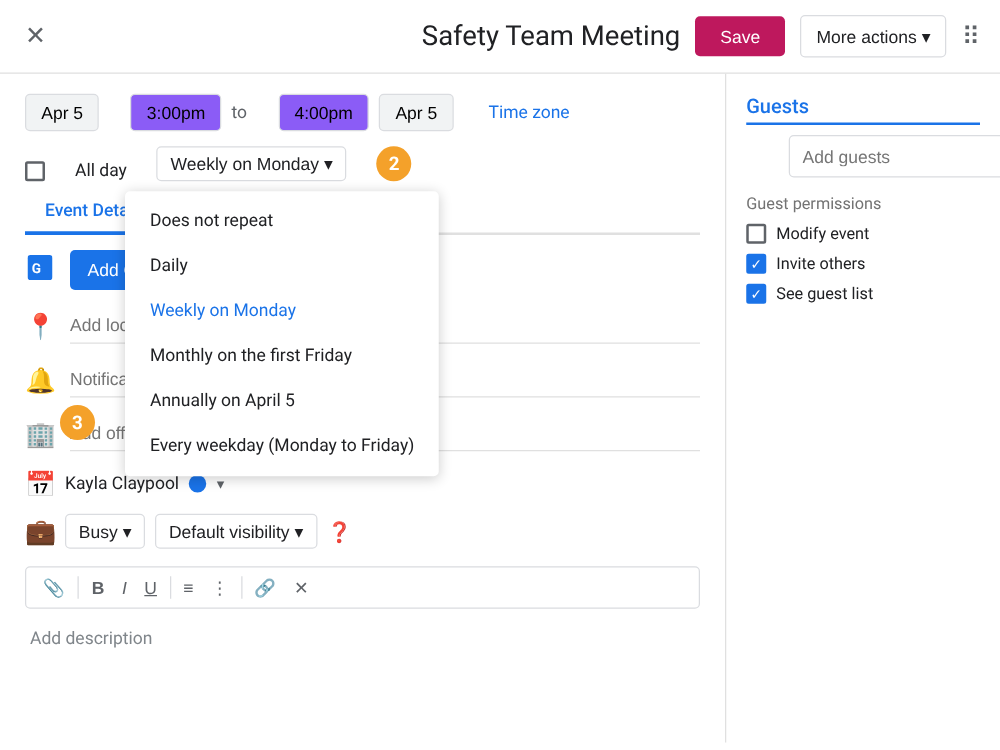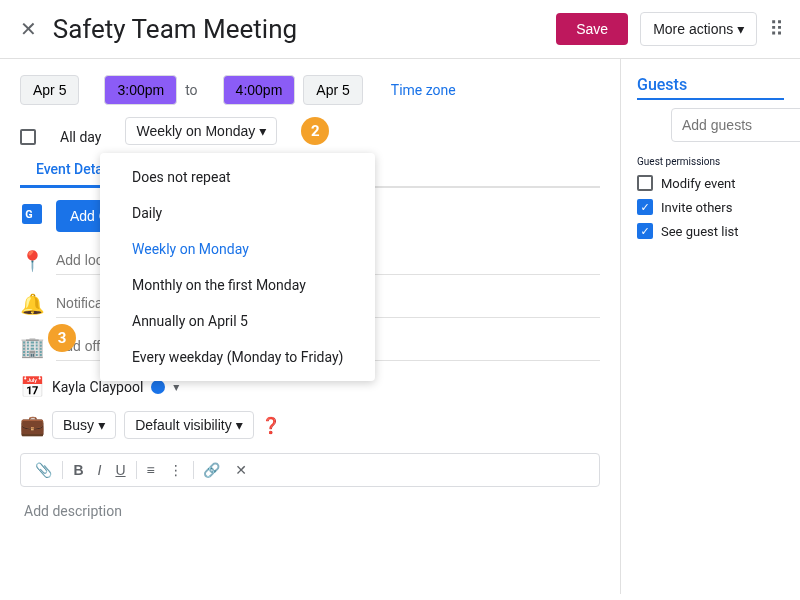--- a/index.html
+++ b/index.html
@@ -7,36 +7,36 @@
 
     .top-bar {
       display: flex; align-items: center; padding: 12px 16px;
       border-bottom: 1px solid #e0e0e0; gap: 12px;
     }
     .close-btn {
       cursor: pointer; color: #5f6368; font-size: 20px; line-height: 1;
       border: none; background: none; padding: 4px;
     }
     .event-title {
-      font-size: 26px; font-weight: 400; color: #202124; flex: 1;
+      font-size: 22px; font-weight: 400; color: #202124; flex: 1; text-align: right;
     }
     .save-btn {
       background: #be185d; color: #fff; border: none; border-radius: 4px;
       padding: 8px 20px; font-size: 14px; font-weight: 500; cursor: pointer;
     }
     .more-actions-btn {
       display: flex; align-items: center; gap: 4px;
       border: 1px solid #dadce0; border-radius: 4px; padding: 8px 12px;
       background: #fff; cursor: pointer; font-size: 14px; color: #202124;
     }
     .grid-icon { color: #5f6368; font-size: 20px; }
 
     .main-content { display: flex; height: calc(600px - 65px); }
     .left-panel { flex: 1; padding: 16px 20px; overflow-y: auto; }
-    .right-panel { width: 180px; padding: 16px; border-left: 1px solid #e0e0e0; }
+    .right-panel { width: 220px; padding: 16px; border-left: 1px solid #e0e0e0; }
 
     .date-row {
       display: flex; align-items: center; gap: 8px; margin-bottom: 12px;
     }
     .date-chip {
       border: 1px solid #dadce0; border-radius: 4px; padding: 6px 12px;
       font-size: 14px; cursor: pointer; background: #f1f3f4;
     }
     .time-chip {
       border: 1px solid #dadce0; border-radius: 4px; padding: 6px 12px;
@@ -62,21 +62,21 @@
       width: 28px; height: 28px; border-radius: 50%; background: #f4a12a;
       color: #fff; font-weight: 700; font-size: 15px;
       display: flex; align-items: center; justify-content: center;
     }
 
     
     .dropdown-menu {
       position: absolute; top: 36px; left: 80px; z-index: 100;
       background: #fff; border-radius: 4px;
       box-shadow: 0 2px 10px rgba(0,0,0,0.2);
-      min-width: 220px; padding: 6px 12px;
+      min-width: 220px; padding: 6px 0;
     }
     .dropdown-item {
       padding: 10px 20px; cursor: pointer; font-size: 14px; color: #202124;
     }
     .dropdown-item.selected { color: #1a73e8; }
 
     .tabs-row {
       display: flex; border-bottom: 2px solid #e0e0e0; margin-bottom: 12px; margin-top: 8px;
     }
     .tab {
@@ -134,21 +134,21 @@
 
     
     .guests-title {
       font-size: 16px; color: #1a73e8; font-weight: 500; margin-bottom: 8px;
       border-bottom: 2px solid #1a73e8; padding-bottom: 4px;
     }
     .add-guests-field {
       width: 100%; border: 1px solid #dadce0; border-radius: 4px; padding: 8px 10px;
       font-size: 14px; color: #80868b; outline: none; margin-bottom: 14px; margin-left: 34px;
     }
-    .permissions-title { font-size: 10px; color: #0f172a; margin-bottom: 8px; }
+    .permissions-title { font-size: 13px; color: #737373; margin-bottom: 8px; }
     .permission-item {
       display: flex; align-items: center; gap: 8px; margin-bottom: 8px; font-size: 13px;
     }
     .perm-checkbox {
       width: 16px; height: 16px; border-radius: 2px;
       display: flex; align-items: center; justify-content: center;
     }
     .perm-checkbox.unchecked { border: 2px solid #5f6368; background: #fff; }
     .perm-checkbox.checked { background: #1a73e8; border: 2px solid #1a73e8; }
     .check-mark { color: #fff; font-size: 11px; }
@@ -190,21 +190,21 @@
         <span>▾</span>
       </button>
       <div class="step-badge">
         <span>2</span>
       </div>
 
       <div class="dropdown-menu">
         <div class="dropdown-item">Does not repeat</div>
         <div class="dropdown-item">Daily</div>
         <div class="dropdown-item selected">Weekly on Monday</div>
-        <div class="dropdown-item">Monthly on the first Monday</div>
+        <div class="dropdown-item">Monthly on the first Friday</div>
         <div class="dropdown-item">Annually on April 5</div>
         <div class="dropdown-item">Every weekday (Monday to Friday)</div>
       </div>
     </div>
 
     <div class="tabs-row">
       <div class="tab active">Event Details</div>
       <div class="tab">More options</div>
     </div>
 

